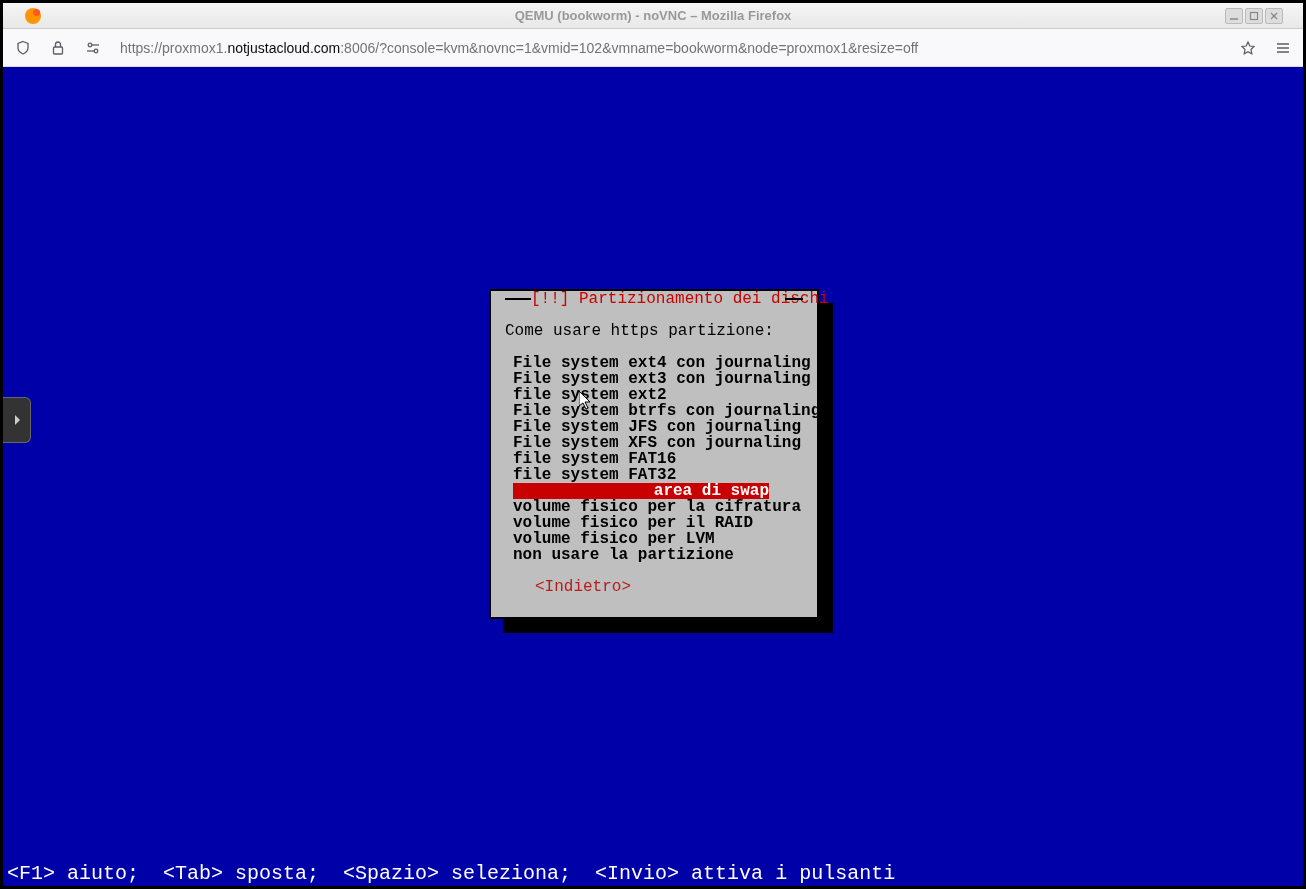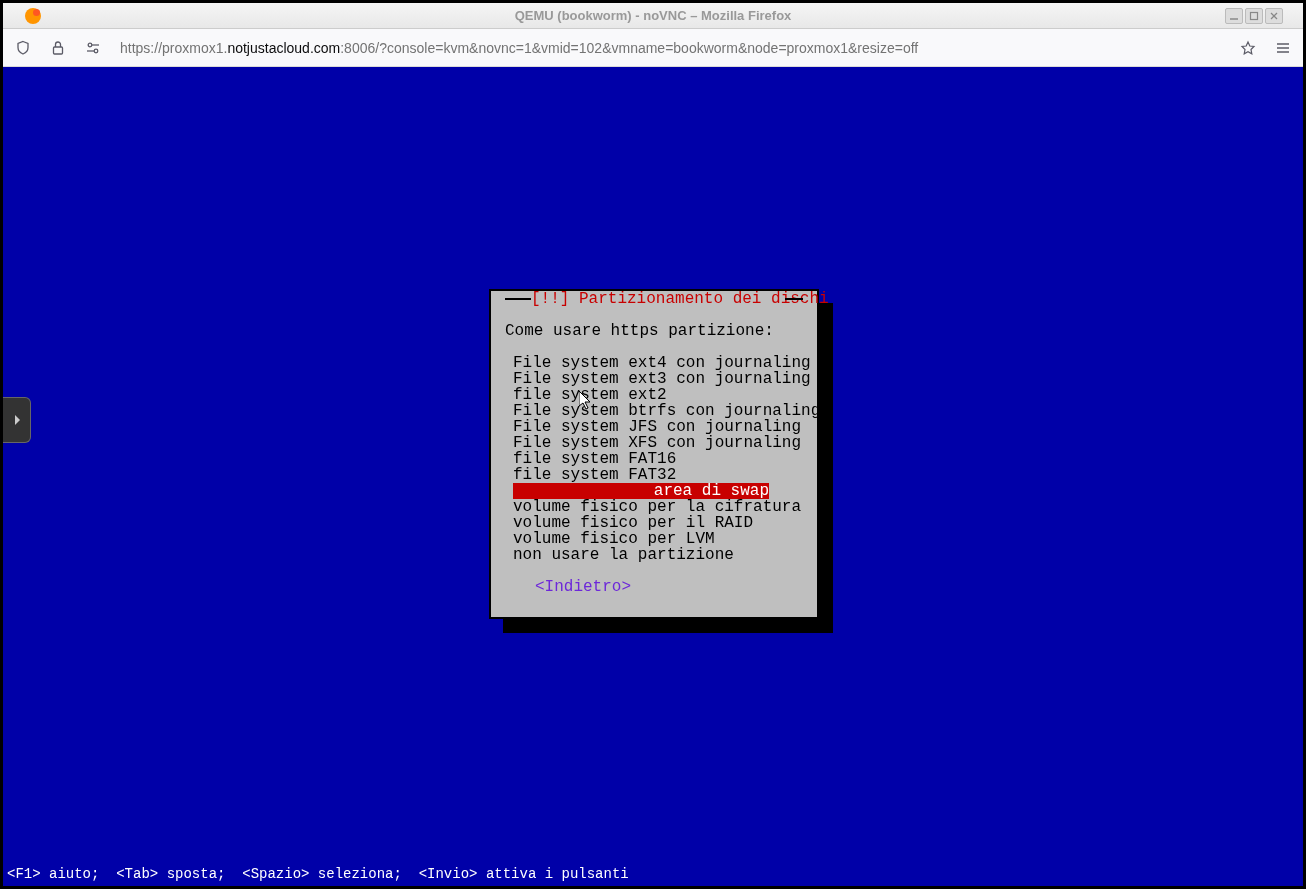--- a/index.html
+++ b/index.html
@@ -175,41 +175,42 @@
     }
     .prompt {
       margin-bottom: 16px;
     }
     .option-list {
       margin-left: 8px;
     }
     .option {
       white-space: pre;
       cursor: pointer;
+      font-weight: bold;
     }
     .option.selected {
       background: #c80000;
       color: #fff;
       display: inline-block;
       min-width: 256px;
       text-align: right;
     }
     .back-button {
       margin-top: 16px;
       margin-left: 30px;
       cursor: pointer;
-      color: #6d28d9;
+      color: #b91c1c;
     }
     .bottom-hint {
       position: absolute;
       left: 4px;
       bottom: 4px;
       color: #fff;
       font-family: "Courier New", monospace;
-      font-size: 14px;
+      font-size: 20px;
       white-space: pre;
     }
     .cursor-arrow {
       position: absolute;
       left: 576px;
       top: 324px;
       pointer-events: none;
       z-index: 100;
     }
   </style>

